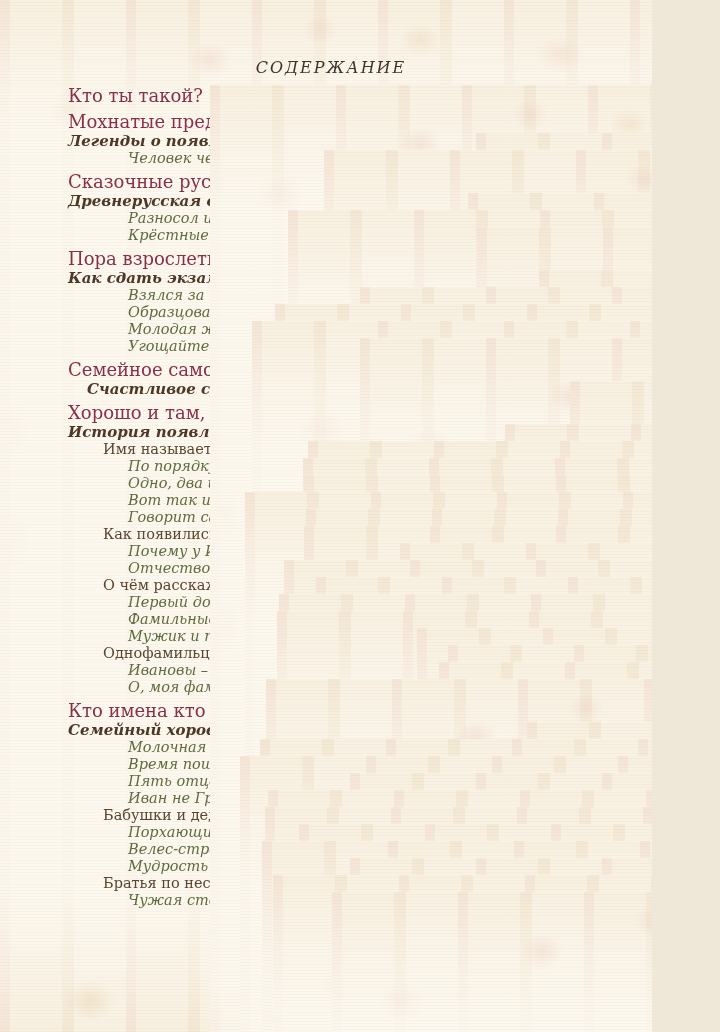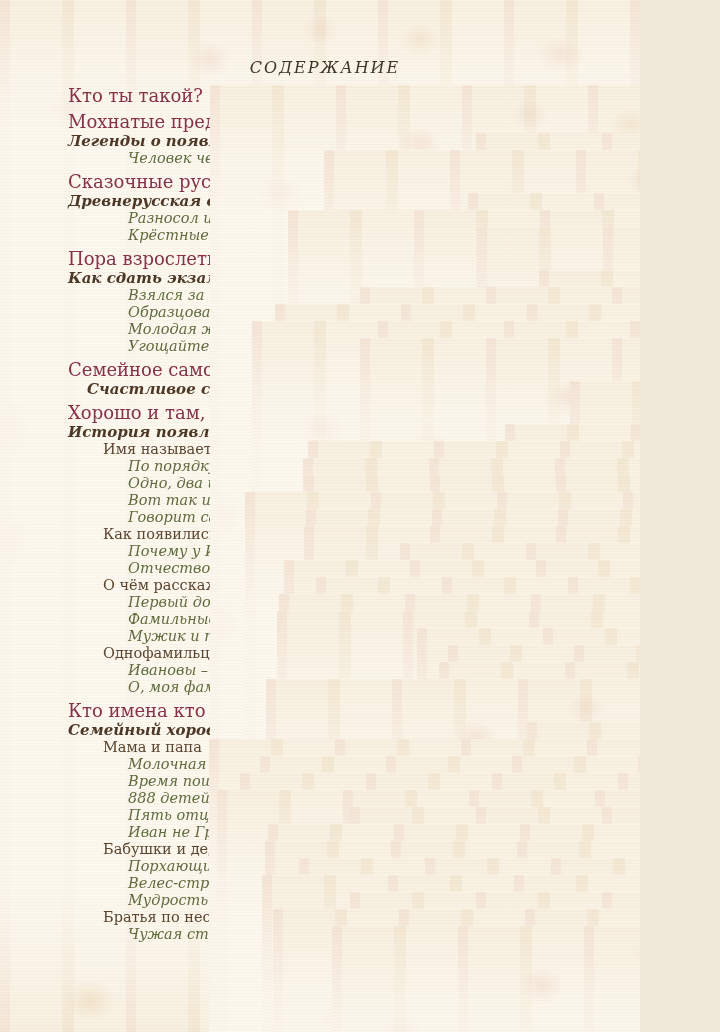--- a/index.html
+++ b/index.html
@@ -43,20 +43,21 @@
       radial-gradient(ellipse 30px 26px at 700px 1010px, rgba(224,190,140,0.32), transparent 70%),
       
       radial-gradient(ellipse 22px 40px at 14px 430px, rgba(224,180,140,0.28), transparent 70%),
       radial-gradient(ellipse 22px 40px at 14px 540px, rgba(226,168,150,0.25), transparent 70%),
       
       repeating-linear-gradient(90deg,
         rgba(240,205,190,0.30) 0px, rgba(240,205,190,0.30) 10px,
         rgba(250,240,222,0.35) 10px, rgba(250,240,222,0.35) 62px,
         rgba(236,214,180,0.30) 62px, rgba(236,214,180,0.30) 74px,
         rgba(252,244,230,0.35) 74px, rgba(252,244,230,0.35) 126px);
+    padding-left: 12px;
   }
   .content{
     position:absolute;
     left:68px; right:58px; top:58px;
     color:var(--c-section);
   }
   .toc-title{
     text-align:center;
     font-style:italic;
     font-size:16px;
@@ -269,46 +270,36 @@
   </div>
         <div class="row lvl-part no-page">
     <span class="label">Кто имена кто</span>
 
   </div>
         <div class="row lvl-section">
     <span class="label">Семейный хоровод. Самые близкие родственники</span>
     <span class="leader"></span>
     <span class="page">56</span>
   </div>
-        <div class="row lvl-chapter">
-    <span class="label">Мама и папа</span>
+        <div class="row lvl-topic">
+    <span class="label">Молочная мать</span>
     <span class="leader"></span>
     <span class="page">57</span>
   </div>
         <div class="row lvl-topic">
-    <span class="label">Молочная мать</span>
-    <span class="leader"></span>
-    <span class="page">57</span>
-  </div>
-        <div class="row lvl-topic">
     <span class="label">Время пошло</span>
     <span class="leader"></span>
     <span class="page">59</span>
   </div>
         <div class="row lvl-topic">
-    <span class="label">888 детей</span>
+    <span class="label">Пять отцов и три матери</span>
     <span class="leader"></span>
     <span class="page">60</span>
   </div>
         <div class="row lvl-topic">
-    <span class="label">Пять отцов и три матери</span>
-    <span class="leader"></span>
-    <span class="page">60</span>
-  </div>
-        <div class="row lvl-topic">
     <span class="label">Иван не Грозный</span>
     <span class="leader"></span>
     <span class="page">61</span>
   </div>
         <div class="row lvl-chapter">
     <span class="label">Бабушки и дедушки</span>
     <span class="leader"></span>
     <span class="page">62</span>
   </div>
         <div class="row lvl-topic">

